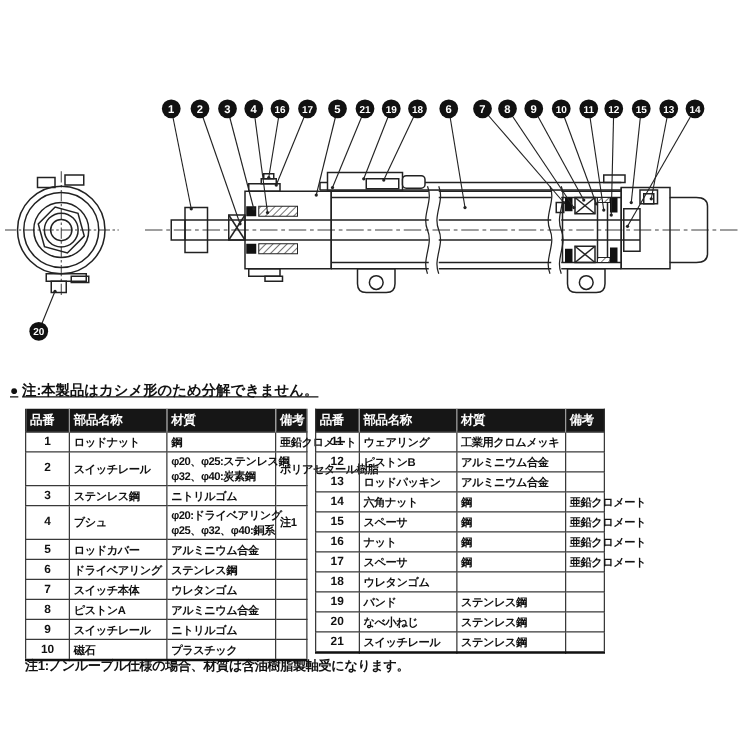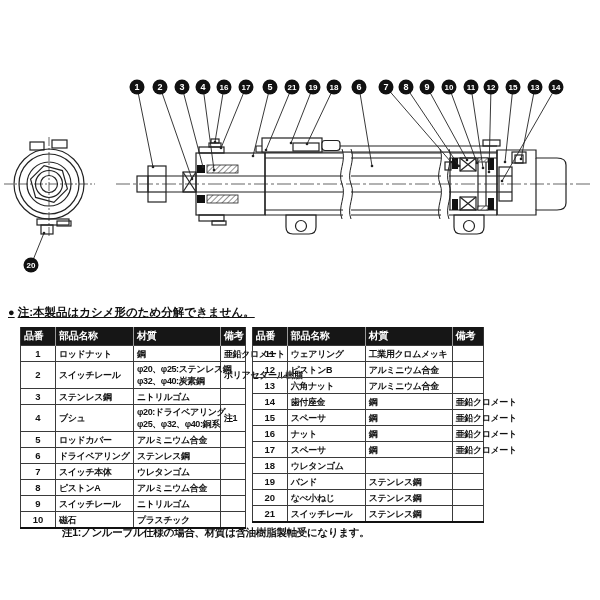--- a/index.html
+++ b/index.html
@@ -16,21 +16,21 @@
   #right-table{width:284px;}
   col.c1{width:35px}col.c2{width:78px}col.c3{width:87px}col.c4{width:auto}
   th{background:#161616;color:#fff;text-align:left;font-size:10px;font-weight:bold;
      padding:2px 3px;height:13px;border-right:1px solid #9a9a9a;letter-spacing:-0.3px;white-space:nowrap;}
   th:last-child{border-right:none;}
   td{border:1px solid #3a3a3a;font-size:9px;font-weight:bold;letter-spacing:-0.4px;
      padding:1px 3px;height:13px;vertical-align:middle;white-space:nowrap;line-height:12px;}
   td.no{text-align:center;letter-spacing:0;font-size:9.5px;}
   td.section-cell{background:#c9c9c9;font-size:9.5px;letter-spacing:0;}
   .footnote{position:absolute;left:20px;top:526px;font-size:10.5px;font-weight:bold;
-     letter-spacing:-0.3px;white-space:nowrap;margin-left:42px;}
+     letter-spacing:-0.3px;white-space:nowrap;}
 </style>
 </head>
 <body>
 
 <div class="page">
 
   <svg id="diagram" width="600" height="300" viewBox="0 0 600 300">
     <defs>
       <pattern id="hatch" patternUnits="userSpaceOnUse" width="4" height="4" patternTransform="rotate(45)">
         <rect width="4" height="4" fill="#ffffff"></rect>
@@ -479,33 +479,33 @@
             <td class="mat">
               <div>アルミニウム合金</div>
             </td>
             <td class="rem"></td>
           </tr>
           <tr>
             <td class="no">
               <div>13</div>
             </td>
             <td class="name">
+              <div>ロッドパッキン</div>
+            </td>
+            <td class="mat">
+              <div>アルミニウム合金</div>
+            </td>
+            <td class="rem"></td>
+          </tr>
+          <tr>
+            <td class="no">
+              <div>14</div>
+            </td>
+            <td class="name">
               <div>六角ナット</div>
-            </td>
-            <td class="mat">
-              <div>アルミニウム合金</div>
-            </td>
-            <td class="rem"></td>
-          </tr>
-          <tr>
-            <td class="no">
-              <div>14</div>
-            </td>
-            <td class="name">
-              <div>歯付座金</div>
             </td>
             <td class="mat">
               <div>鋼</div>
             </td>
             <td class="rem">
               <div>亜鉛クロメート</div>
             </td>
           </tr>
           <tr>
             <td class="no">

